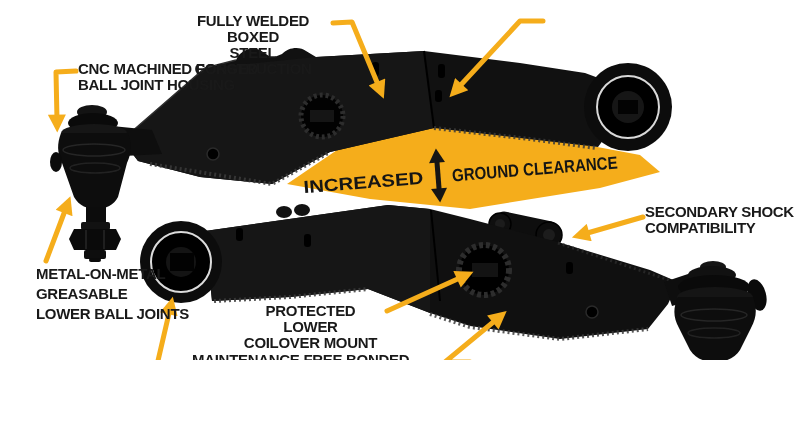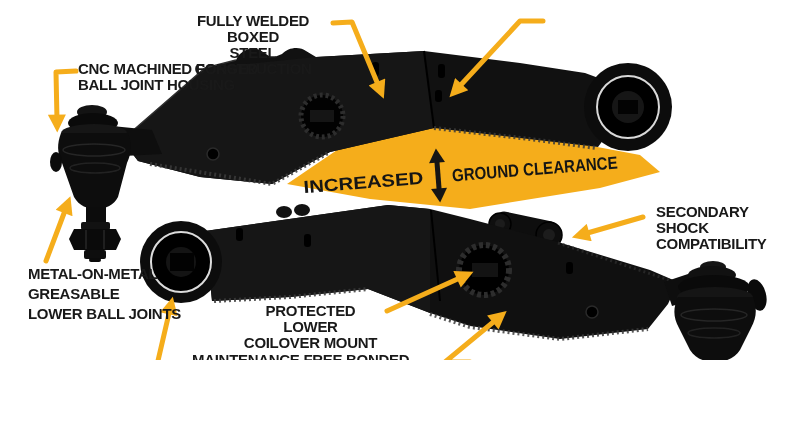--- a/index.html
+++ b/index.html
@@ -154,25 +154,25 @@
     </g>
   </svg>
 
   <div class="callout center" style="left:178px;top:13px;width:150px;">FULLY WELDED BOXED
 STEEL CONSTRUCTION</div>
 
 
   <div class="callout" style="left:78px;top:61px;">CNC MACHINED FORGED
 BALL JOINT HOUSING</div>
 
-  <div class="callout wide-lines" style="left:28px;top:264px;">METAL-ON-METAL
+  <div class="callout wide-lines" style="left:36px;top:264px;">METAL-ON-METAL
 GREASABLE
 LOWER BALL JOINTS</div>
 
-  <div class="callout" style="left:645px;top:204px;margin-left:11px;">SECONDARY SHOCK
+  <div class="callout" style="left:645px;top:204px;">SECONDARY SHOCK
 COMPATIBILITY</div>
 
   <div class="callout center" style="left:243px;top:303px;width:135px;">PROTECTED LOWER
 COILOVER MOUNT</div>
 
   <div class="callout" style="left:192px;top:352px;">MAINTENANCE FREE BONDED
 URETHANE POLY BUSHINGS</div>
 
 </div>
 

